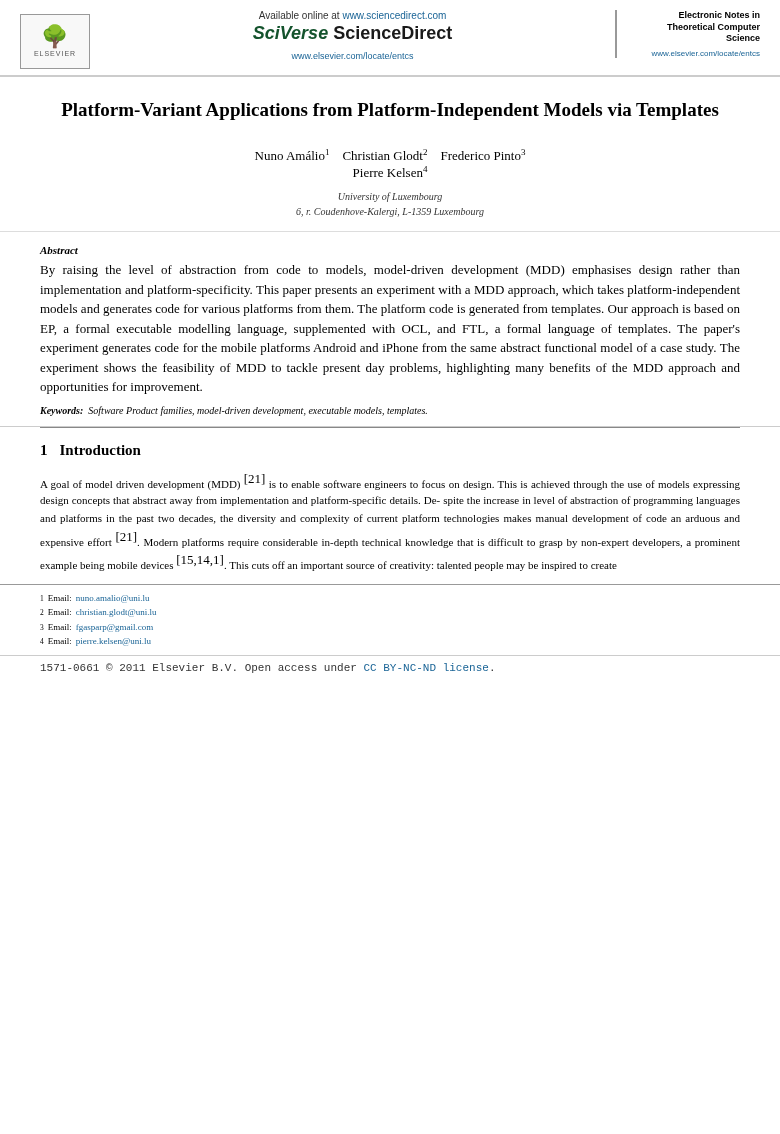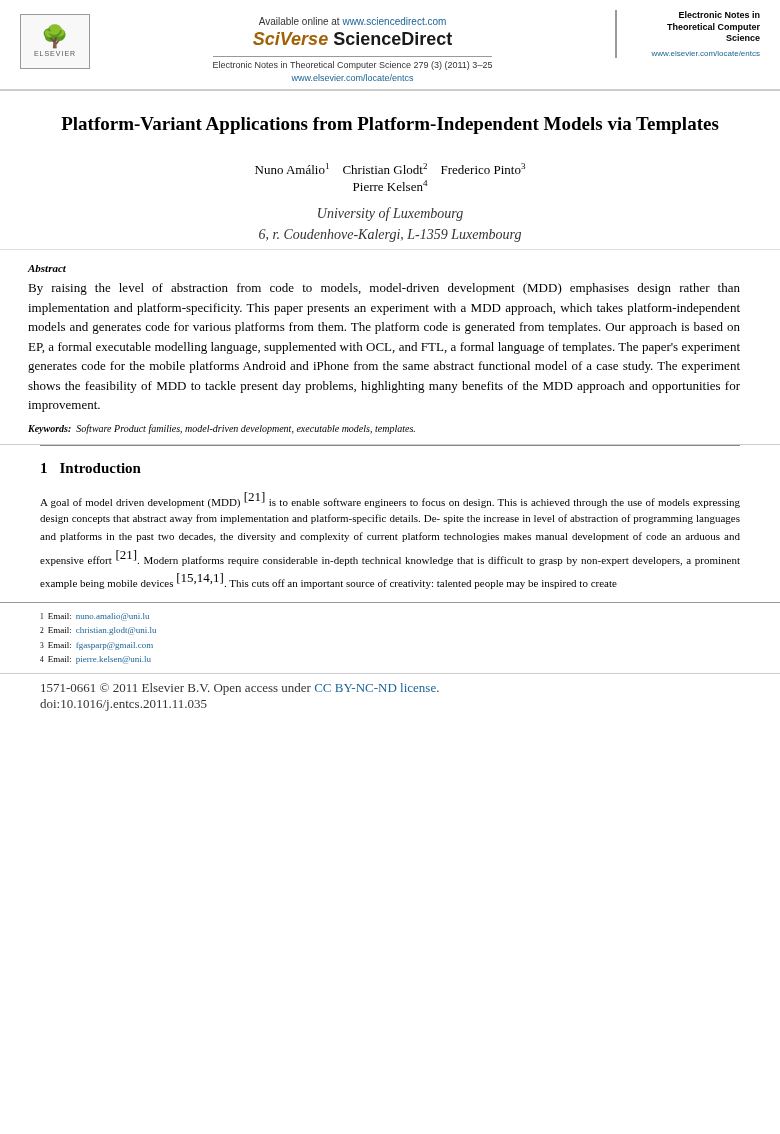--- a/index.html
+++ b/index.html
@@ -60,36 +60,35 @@
       display: flex;
       flex-direction: column;
       align-items: center;
       text-align: center;
     }
     .available-online {
       font-size: 10px;
       color: #333;
       margin-bottom: 2px;
       font-family: Arial, sans-serif;
-      margin-top: 6px;
     }
     .available-online a {
       color: #1a6496;
       text-decoration: none;
     }
     .sciverse-logo {
       font-size: 18px;
       font-weight: bold;
       font-family: Arial, sans-serif;
       color: #1a1a1a;
       margin-bottom: 4px;
     }
     .sciverse-logo span.sci {
       font-style: italic;
-      color: #a16207;
+      color: #14532d;
     }
     .journal-line {
       font-size: 9px;
       color: #333;
       font-family: Arial, sans-serif;
       border-top: 1px solid #999;
       padding-top: 3px;
       margin-top: 2px;
     }
     .journal-line a {
@@ -113,47 +112,47 @@
     .header-right .website {
       color: #1a6496;
       font-size: 8px;
       text-decoration: none;
       display: block;
       margin-top: 4px;
     }
     
     .title-section {
       text-align: center;
-      padding: 20px 60px 4px 60px;
+      padding: 20px 60px 12px 60px;
       border-bottom: 1px solid #ddd;
     }
     .paper-title {
       font-size: 19px;
       font-weight: bold;
       line-height: 1.4;
       margin-bottom: 16px;
       font-family: 'Times New Roman', Times, serif;
     }
     .authors {
       font-size: 13px;
       margin-bottom: 8px;
       margin-top: 23px;
     }
     .authors sup {
       font-size: 9px;
     }
     .affiliation {
       font-style: italic;
-      font-size: 14px;
+      font-size: 10px;
       color: #333;
       line-height: 1.5;
     }
     
     .abstract-section {
-      padding: 12px 40px 10px 28px;
+      padding: 12px 40px 10px 40px;
       border-bottom: 1px solid #ccc;
     }
     .abstract-title {
       font-style: italic;
       font-size: 11px;
       font-weight: bold;
       margin-bottom: 4px;
     }
     .abstract-text {
       font-size: 13px;
@@ -206,23 +205,23 @@
       align-items: baseline;
     }
     .footnote-item a {
       color: #1a6496;
       text-decoration: none;
     }
     
     .license-bar {
       border-top: 1px solid #ccc;
       padding: 6px 40px;
-      font-size: 13px;
+      font-size: 11px;
       color: #333;
-      font-family: Liberation Serif, serif;
+      font-family: Liberation Mono, monospace;
     }
     .license-bar a {
       color: #1a6496;
       text-decoration: none;
     }
     .divider-line {
       border: none;
       border-top: 1.5px solid #888;
       margin: 0 40px;
     }
@@ -241,21 +240,20 @@
       </div>
     </div>
 
     <div class="header-center">
       <div class="available-online">
         Available online at <a href="#">www.sciencedirect.com</a>
       </div>
       <div class="sciverse-logo">
         <span class="sci">SciVerse</span> ScienceDirect
       </div>
-      <div class="journal-line">Electronic Notes in Theoretical Computer Science 279 (3) (2011) 3–25</div>
       <div class="journal-line" style="border-top:none; padding-top:1px;">
         <a href="#">www.elsevier.com/locate/entcs</a>
       </div>
     </div>
 
     <div class="header-right">
       <div class="journal-name">Electronic Notes in Theoretical Computer Science</div>
       <a href="#" class="website">www.elsevier.com/locate/entcs</a>
     </div>
   </div>
@@ -328,16 +326,15 @@
       <sup>4</sup>
       <span>Email:</span>
       <a href="#">pierre.kelsen@uni.lu</a>
     </div>
   </div>
 
   <div class="license-bar">
     <div>
       1571-0661 © 2011 Elsevier B.V. Open access under <a href="#">CC BY-NC-ND license</a>.
     </div>
-    <div>doi:10.1016/j.entcs.2011.11.035</div>
   </div>
 
 </div>
 
 </body></html>

